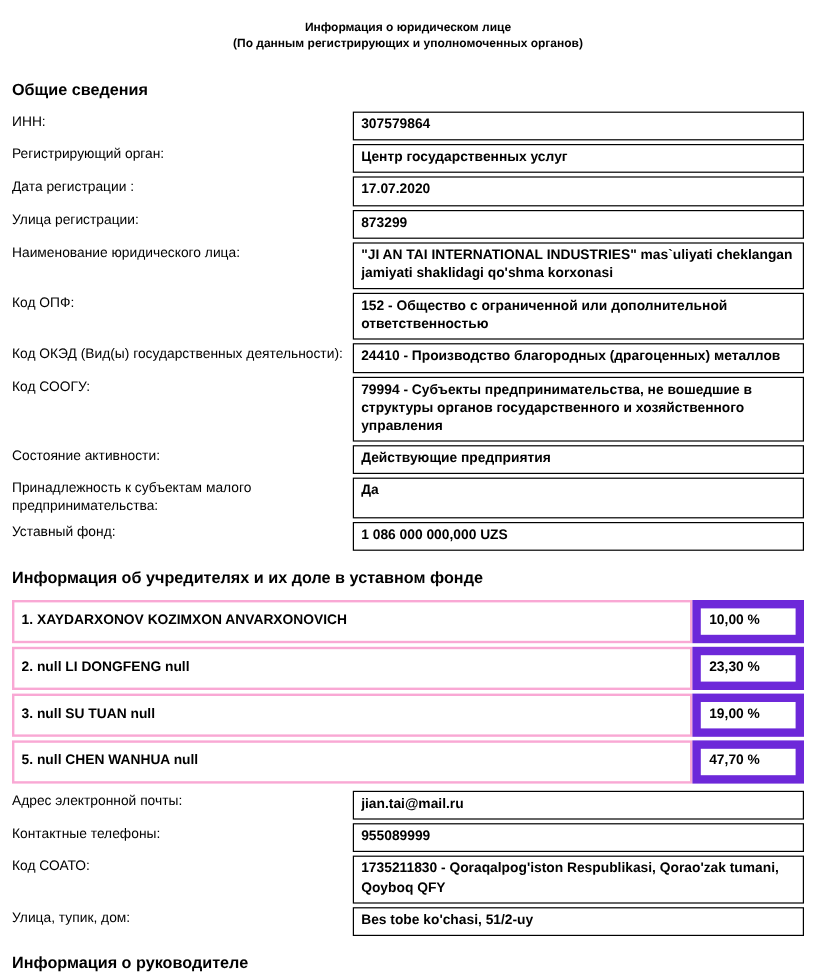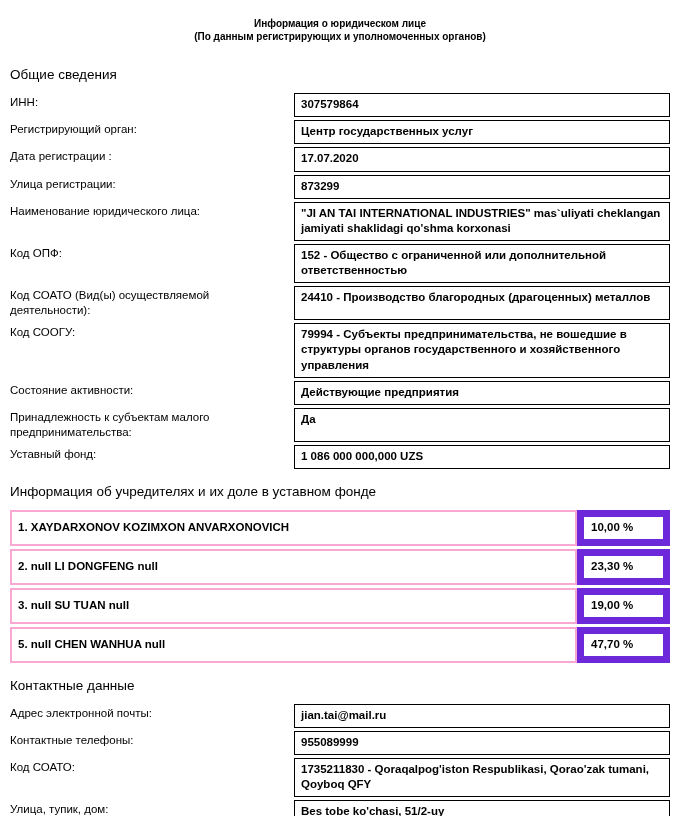--- a/index.html
+++ b/index.html
@@ -23,21 +23,21 @@
     text-align: center;
     font-size: 10px;
     font-weight: bold;
     line-height: 1.25;
     margin: 4px 0 14px 0;
   }
   .doc-title .line2 { display: block; }
 
   .section-title {
     font-size: 13.5px;
-    font-weight: normal;
+    font-weight: bold;
     margin: 24px 0 8px 0;
   }
   .section-title.tight { margin-top: 12px; }
 
   table.kv {
     width: 100%;
     border-collapse: separate;
     border-spacing: 0 3px;
     table-layout: fixed;
   }
@@ -111,21 +111,21 @@
       </tr>
       <tr>
         <td class="label">Наименование юридического лица:</td>
         <td class="value">"JI AN TAI INTERNATIONAL INDUSTRIES" mas`uliyati cheklangan jamiyati shaklidagi qo'shma korxonasi</td>
       </tr>
       <tr>
         <td class="label">Код ОПФ:</td>
         <td class="value">152 - Общество с ограниченной или дополнительной ответственностью</td>
       </tr>
       <tr>
-        <td class="label">Код СОАТО (Вид(ы) осуществляемой деятельности):</td>
+        <td class="label">Код ОКЭД (Вид(ы) государственных деятельности):</td>
         <td class="value">24410 - Производство благородных (драгоценных) металлов</td>
       </tr>
       <tr>
         <td class="label">Код СООГУ:</td>
         <td class="value">79994 - Субъекты предпринимательства, не вошедшие в структуры органов государственного и хозяйственного управления</td>
       </tr>
       <tr>
         <td class="label">Состояние активности:</td>
         <td class="value">Действующие предприятия</td>
       </tr>
@@ -156,21 +156,20 @@
         <td class="name">3. null SU TUAN null</td>
         <td class="share">19,00 %</td>
       </tr>
       <tr>
         <td class="name">5. null CHEN WANHUA null</td>
         <td class="share">47,70 %</td>
       </tr>
     </tbody>
   </table>
 
-  <div class="section-title tight">Контактные данные</div>
 
   <table class="kv">
     <tbody>
       <tr>
         <td class="label">Адрес электронной почты:</td>
         <td class="value">jian.tai@mail.ru</td>
       </tr>
       <tr>
         <td class="label">Контактные телефоны:</td>
         <td class="value">955089999</td>

